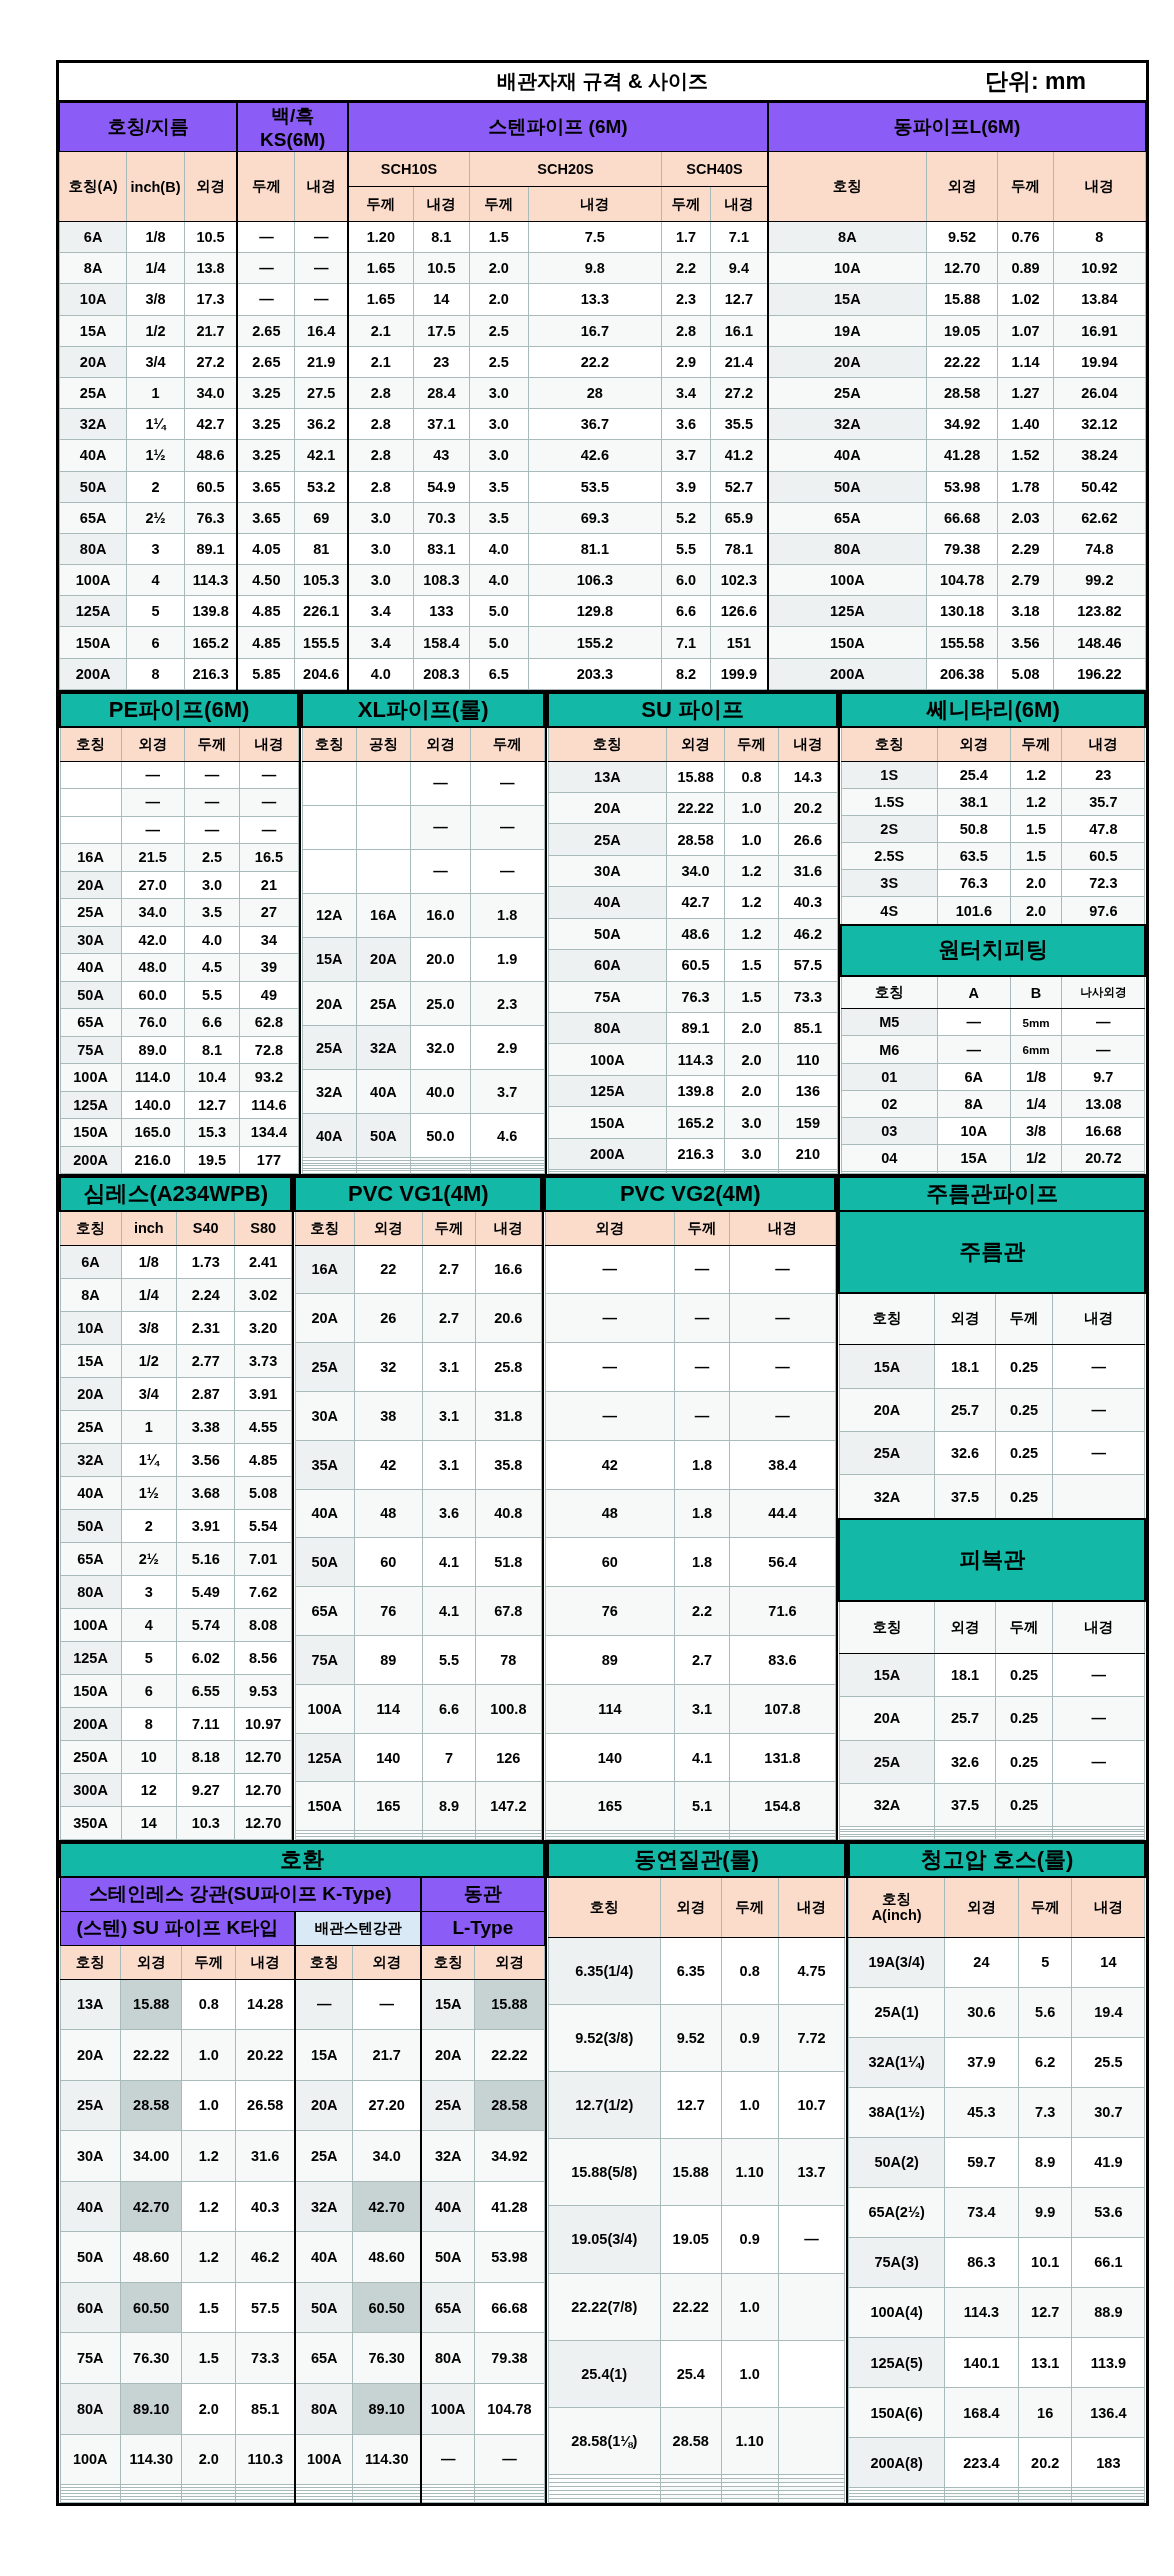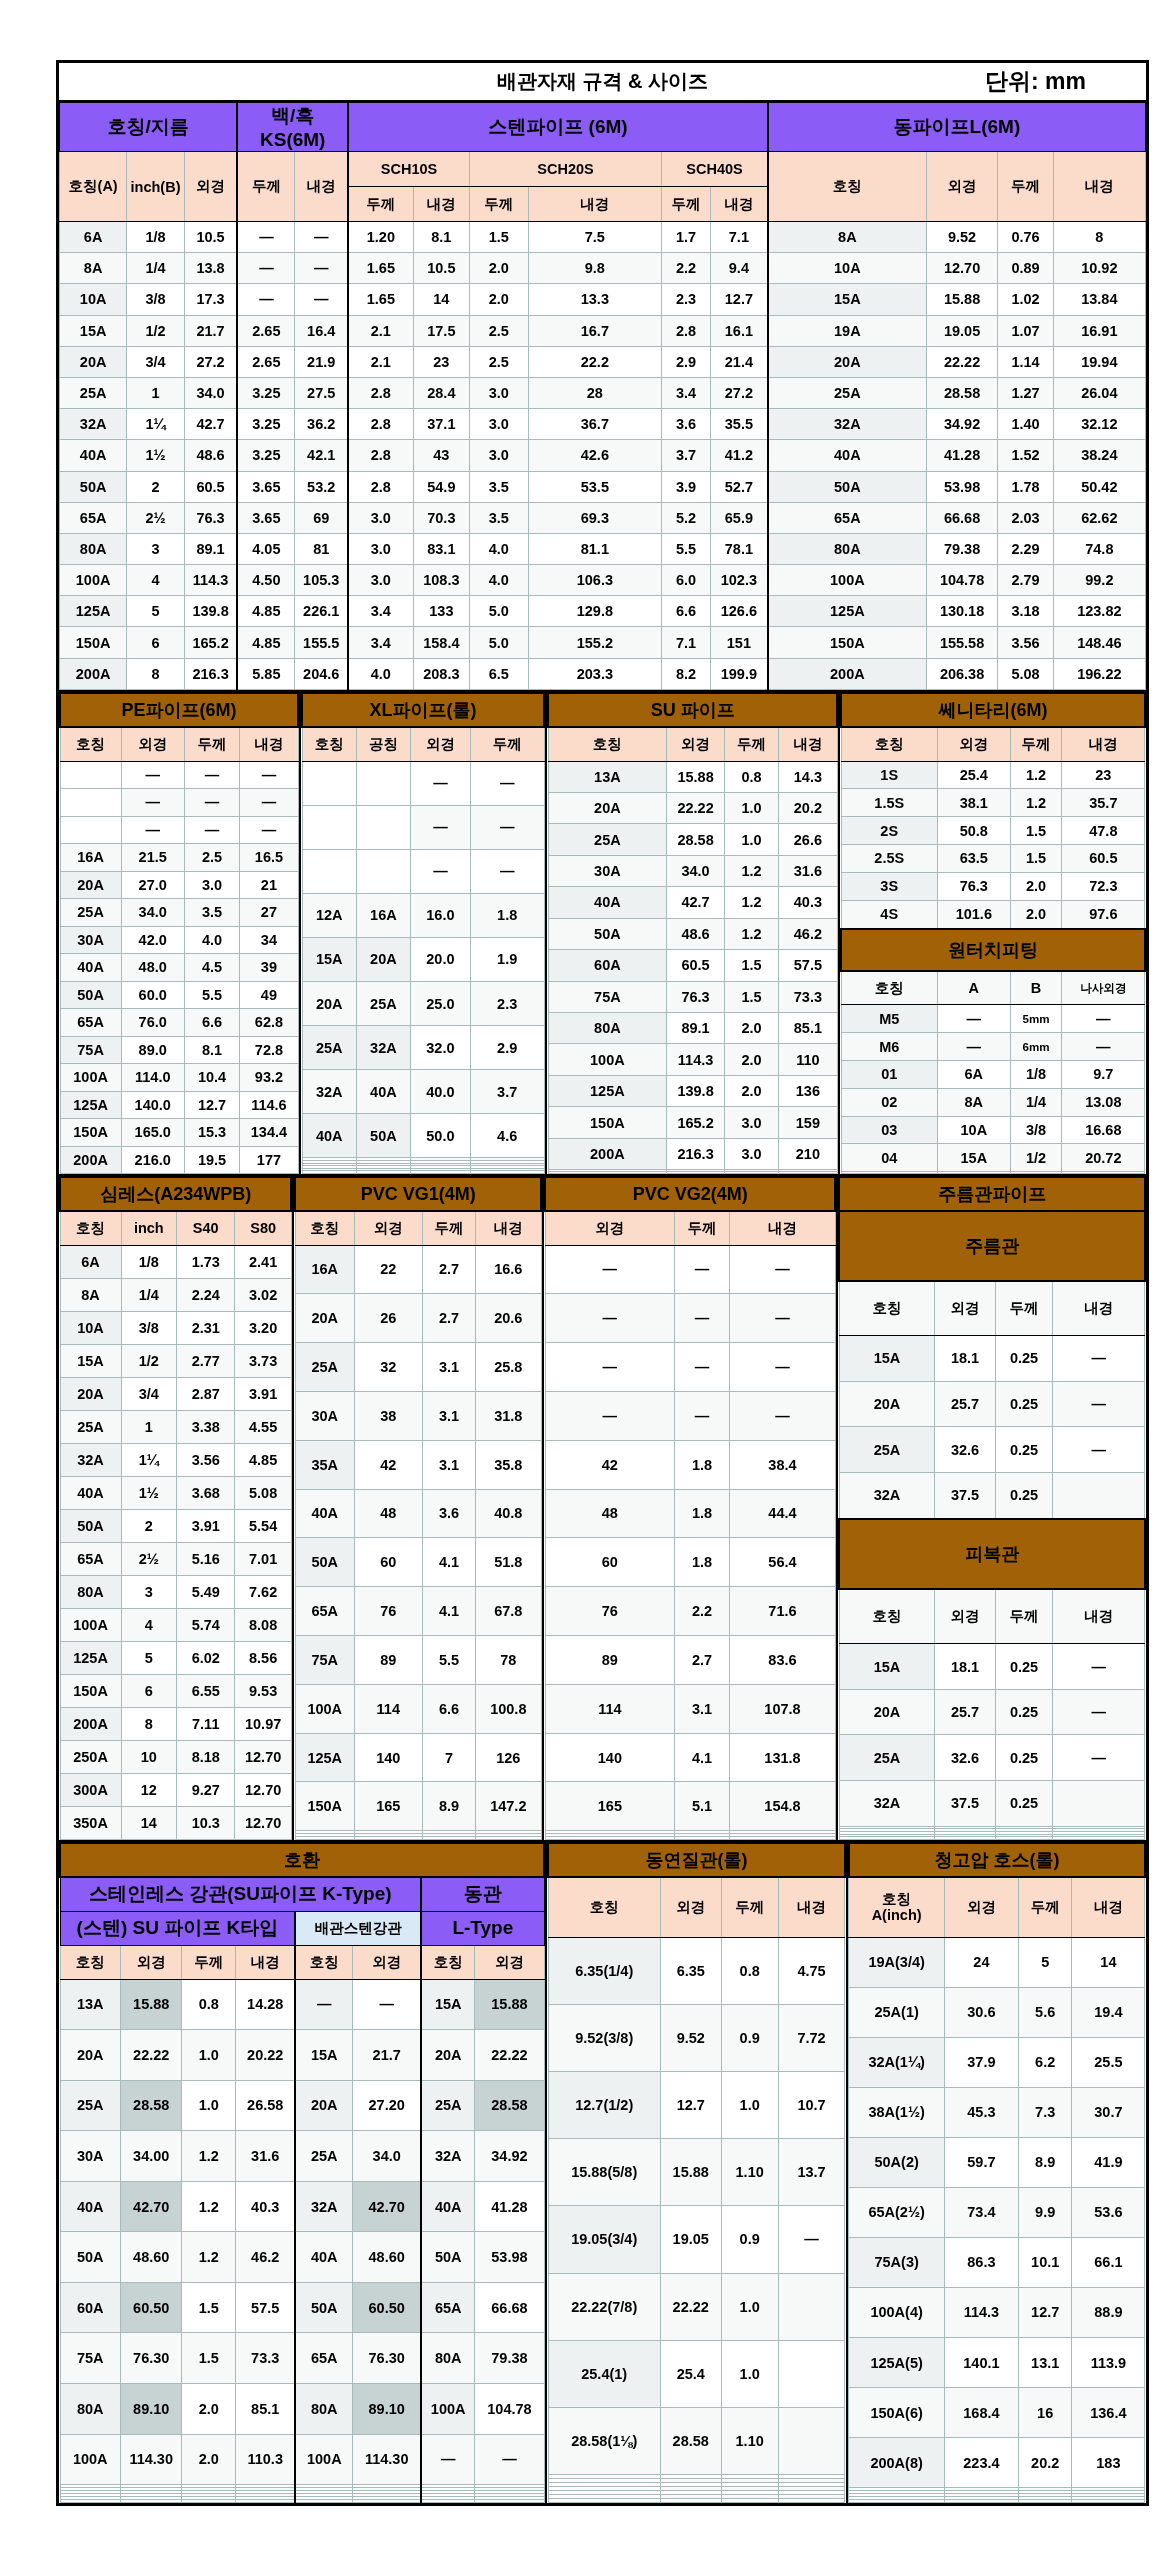--- a/index.html
+++ b/index.html
@@ -13,21 +13,21 @@
   .band + .band{border-top:2.9px solid #000;}
   .tbl{box-sizing:border-box;}
   .tbl + .tbl{border-left:2.9px solid #000;}
   .tbl table{width:100%;height:100%;border-collapse:collapse;table-layout:fixed;}
   .tbl td{border:1px solid #A9BABB;text-align:center;vertical-align:middle;padding:0 1px;
           font-size:14.5px;overflow:hidden;background:#fff;}
   .tbl tbody tr:nth-child(even) td{background:#F6F9F8;}
   .tbl td.lbl{background:#EDF1F1;}
   .tbl td.hl{background:#C7D2D2;}
   .tbl td.lbl:empty,.tbl td.hl:empty{background:#fff;}
-  .tbl td.ti{background:#a16207;font-size:18px;border:2.4px solid #000;}
+  .tbl td.ti{background:#14b8a6;font-size:22px;border:2.4px solid #000;}
   .tbl td.h1{background:#8b5cf6;font-size:19px;border:1.9px solid #000;}
   .tbl td.h2{background:#FBDCCB;font-size:14.5px;border:1px solid #A9BABB;
              border-top:1.9px solid #000;border-bottom:1.9px solid #000;}
   .tbl td.blue{background:#D9E9F6;font-size:14.5px;border:1.9px solid #000;}
   .tbl td.sm{font-size:11.6px;}
   .tbl td.pre{white-space:pre-line;line-height:1.15;}
   .tbl td.bL{border-left:2.9px solid #000;}
   .tbl thead tr{height:34px;}
   .t-main thead tr{height:35px;}
   .tall-head thead tr:nth-child(2){height:60px;}

